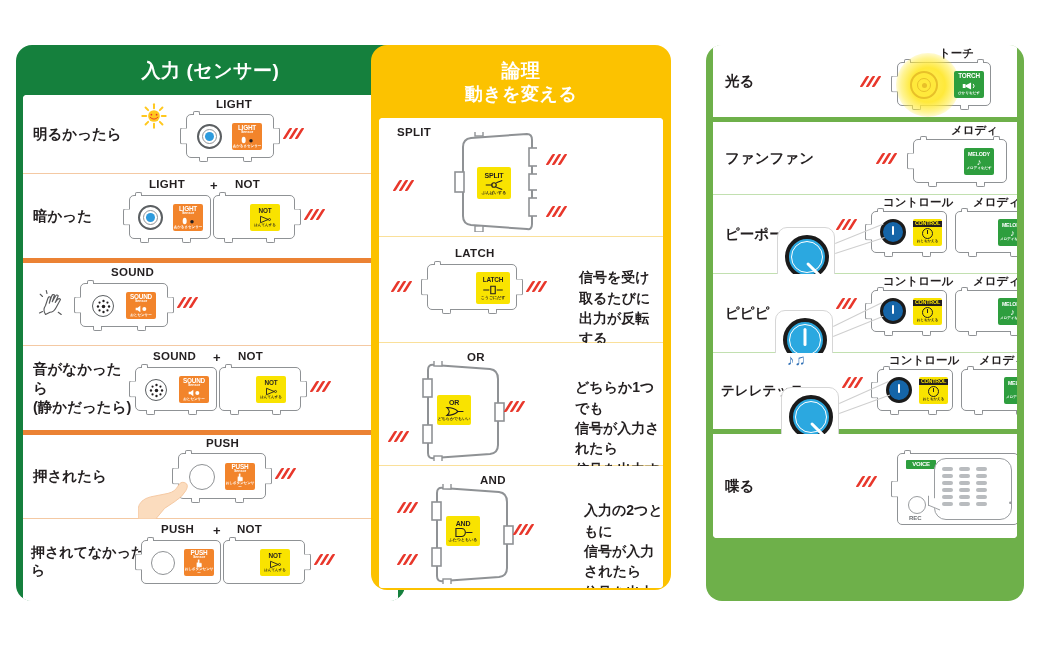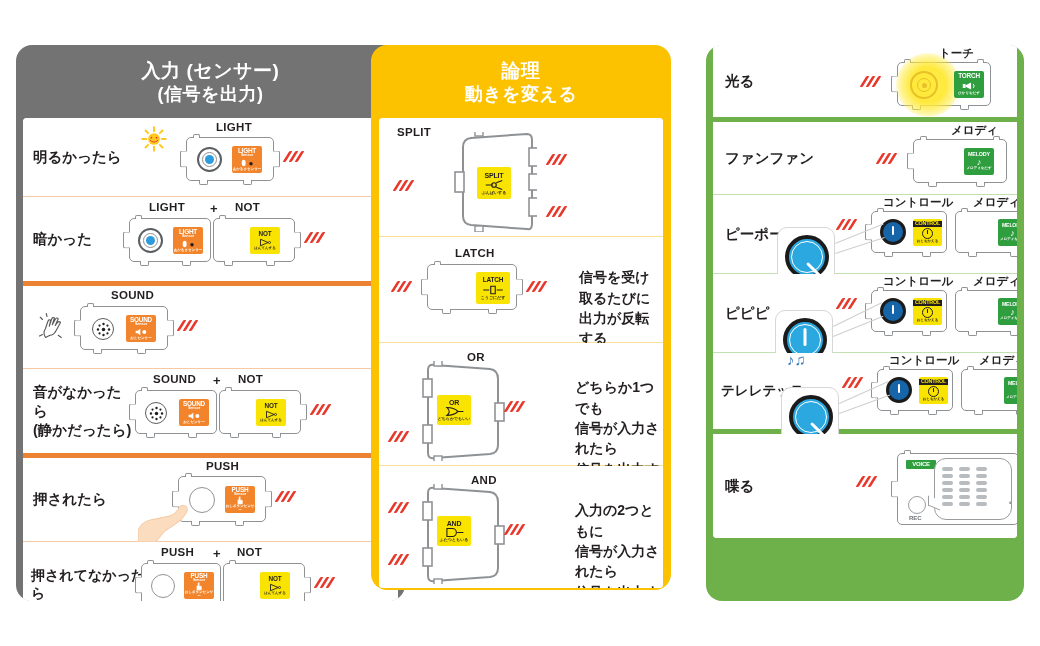--- a/index.html
+++ b/index.html
@@ -6,21 +6,21 @@
   body {
     width:1040px; height:646px;
     background:#ffffff;
     font-family:"Liberation Sans","DejaVu Sans",sans-serif;
     overflow:hidden;
   }
   .board { position:relative; width:1040px; height:646px; }
 
   
   .col { position:absolute; top:45px; border-radius:16px; overflow:hidden; }
-  .col-input  { left:16px;  width:389px; height:556px; background:#737373; }
+  .col-input  { left:16px;  width:389px; height:556px; background:#15803d; }
   .col-logic  { left:371px; width:300px; height:545px; background:#FCC200; }
   .col-output { left:706px; width:318px; height:556px; background:#6EB04A; }
 
   .col-head {
     text-align:center; color:#ffffff; font-weight:bold;
     line-height:1.28; letter-spacing:.5px;
   }
   .col-input  .col-head { padding:14px 0 12px; font-size:19px; }
   .col-logic  .col-head { padding:14px 0 12px; font-size:19px; }
   .col-output .col-head { padding:14px 0 12px; font-size:19px; }
@@ -131,21 +131,20 @@
   .note { position:absolute; color:#2E6FB5; font-weight:bold; }
 </style>
 </head>
 <body>
 
 <div class="board">
 
   <div class="col col-input">
     <div class="col-head">
       <div>入力 (センサー)</div>
-      <div class="l2">(信号を出力)</div>
     </div>
     <div class="col-body">
 
       <div class="row" style="height:78px;">
         <div class="row-label" style="margin-left:10px;width:98px;">明るかったら</div>
         <div class="row-art">
 
           <div class="sun" style="left:10px;top:8px;">
             <svg viewBox="0 0 40 40" width="26" height="26">
               <g fill="#FFC81E">
@@ -572,21 +571,21 @@
               <i></i>
               <i></i>
             </div>
           <div class="desc" style="left:196px;top:34px;">どちらか1つでも
 信号が入力されたら
 信号を出力する</div>
         </div>
       </div>
       <div class="sep-thin-y"></div>
 
-      <div class="row" style="height:122px;">
+      <div class="row" style="height:122px;padding-left:9px;">
         <div class="row-art">
           <div class="mod-name" style="left:92px;top:8px;">AND</div>
           <svg viewBox="0 0 110 100" width="112" height="100" style="position:absolute;left:42px;top:18px;">
             <path d="M12 4 L68 8 Q76 9 76 18 L76 84 Q76 92 68 93 L12 97 Q6 98 6 92 L6 9 Q6 3 12 4 Z" fill="#fff" stroke="#8f9295" stroke-width="2"></path>
             <rect x="1" y="18" width="9" height="18" fill="#fff" stroke="#8f9295" stroke-width="1.6"></rect>
             <rect x="1" y="64" width="9" height="18" fill="#fff" stroke="#8f9295" stroke-width="1.6"></rect>
             <rect x="73" y="42" width="9" height="18" fill="#fff" stroke="#8f9295" stroke-width="1.6"></rect>
             <rect x="12" y="-1" width="8" height="6" fill="#fff" stroke="#8f9295" stroke-width="1.4"></rect>
             <rect x="12" y="95" width="8" height="6" fill="#fff" stroke="#8f9295" stroke-width="1.4"></rect>
           </svg>

